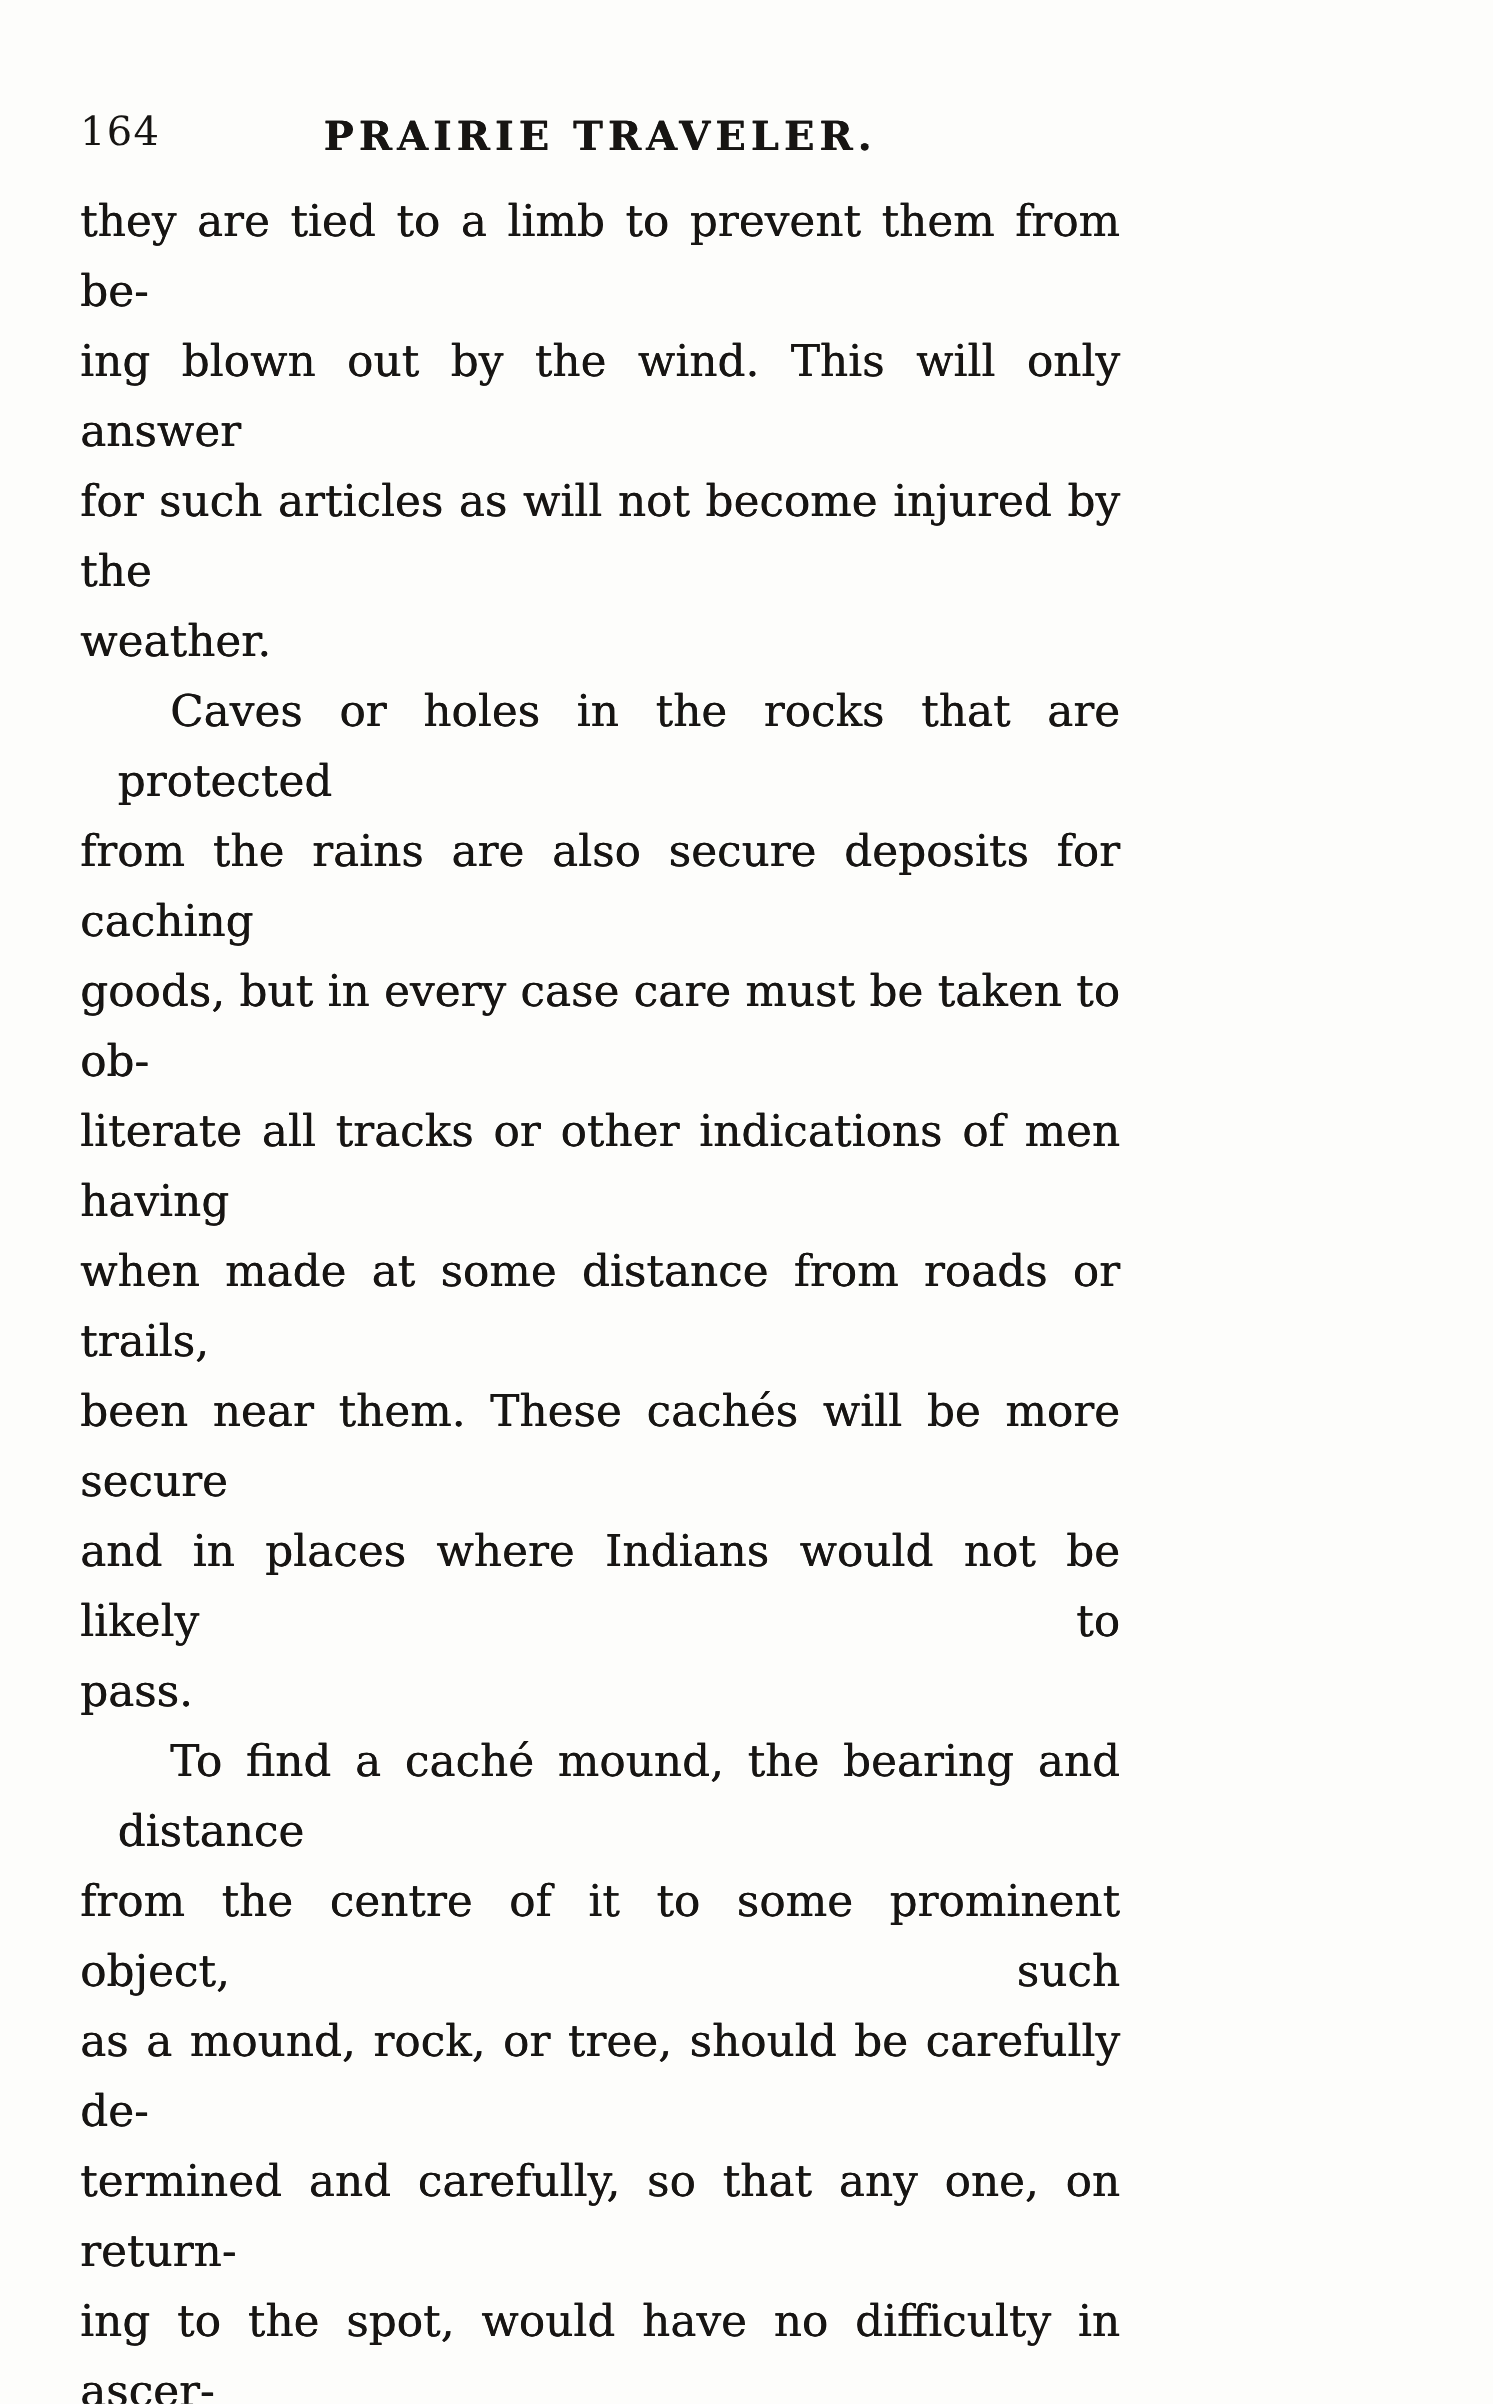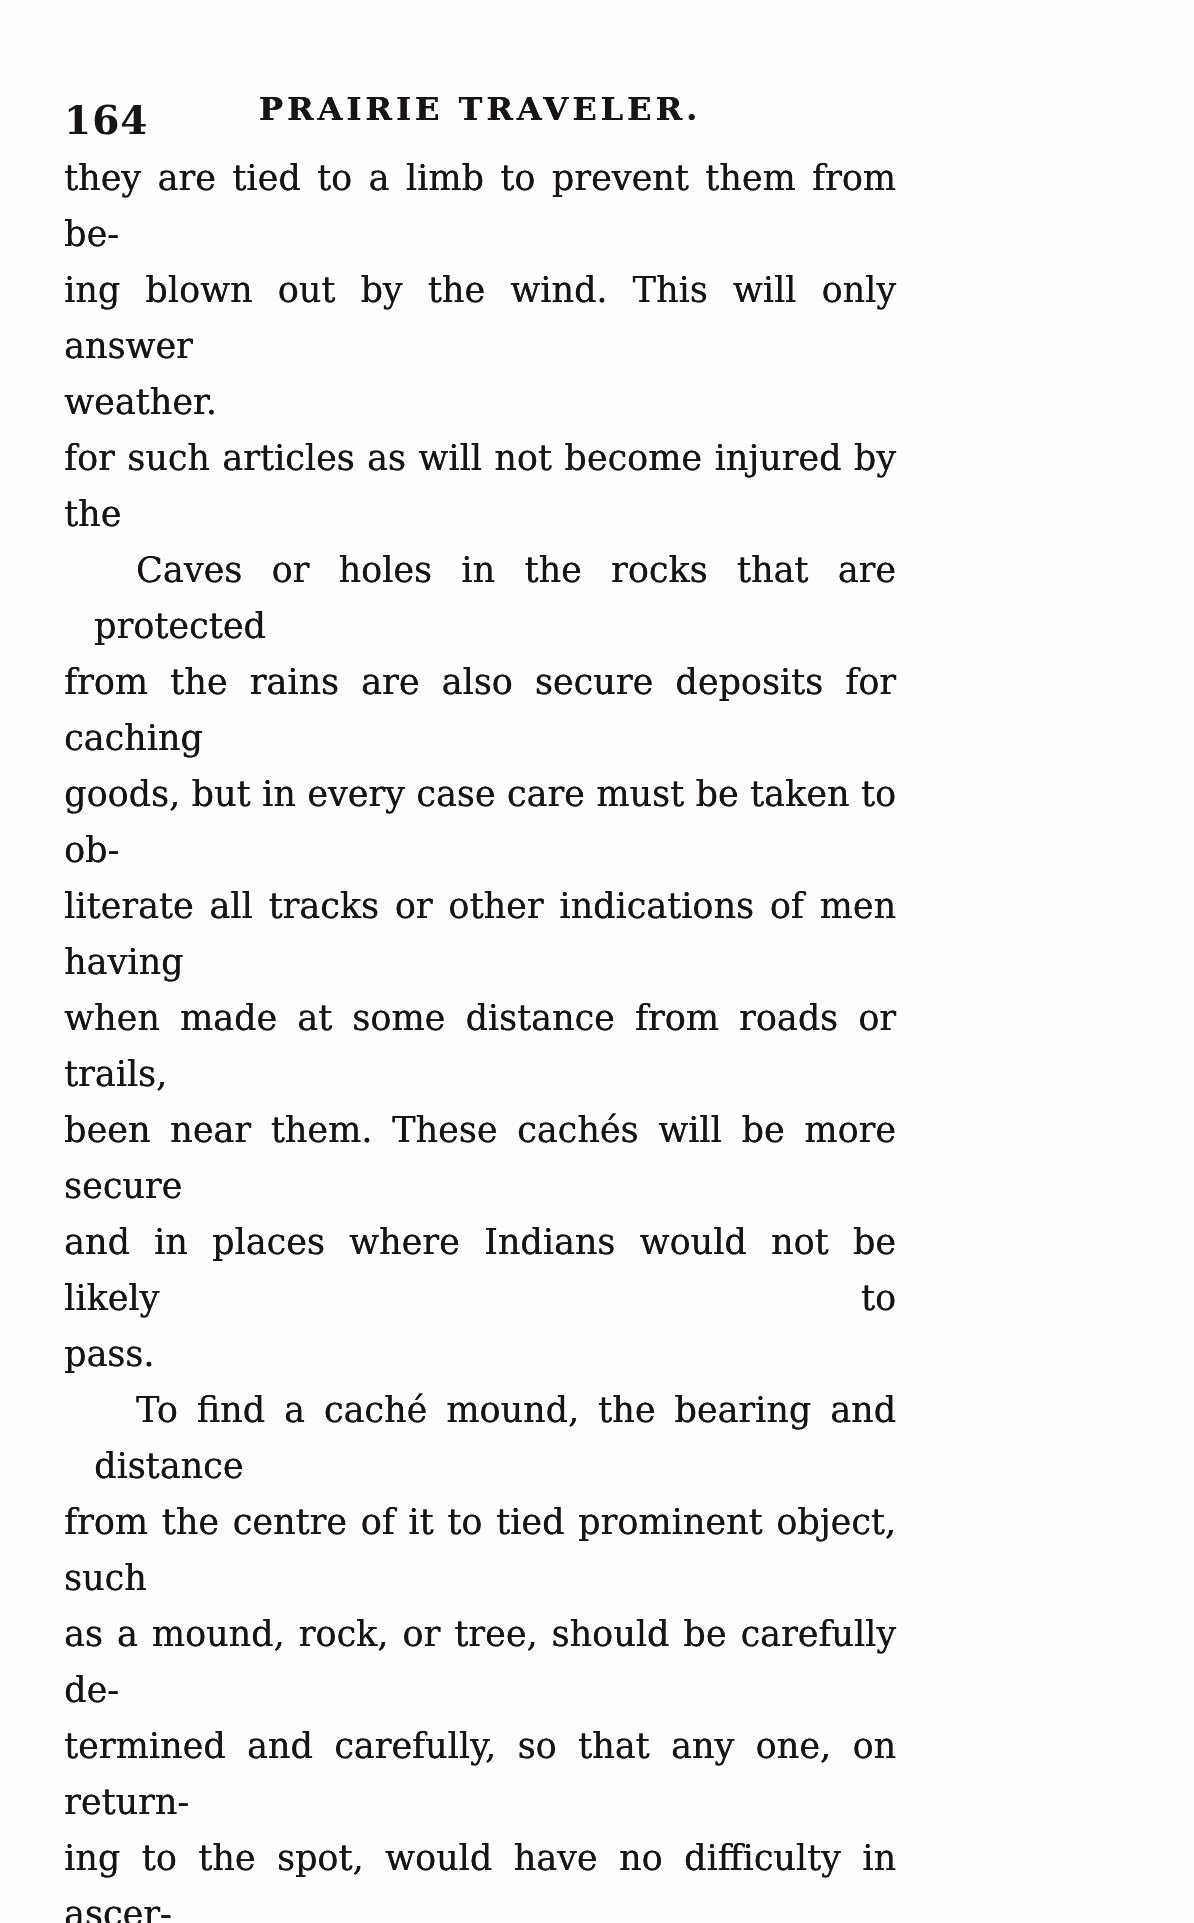--- a/index.html
+++ b/index.html
@@ -23,23 +23,23 @@
   .page-header {
     position: absolute;
     top: 84px;
     left: 64px;
     width: 832px;
     height: 44px;
   }
   .page-number {
     position: absolute;
     left: 0;
-    top: 13px;
-    font-size: 39px;
-    font-weight: bold;
+    top: 2px;
+    font-size: 32px;
+    font-weight: normal;
     letter-spacing: 1px;
   }
   .running-head {
     display: block;
     text-align: center;
     font-size: 32px;
     font-weight: bold;
     letter-spacing: 4px;
     padding-top: 6px;
     text-shadow: 0.3px 0 0 currentColor;
@@ -73,34 +73,34 @@
 
 <div class="page">
   <header class="page-header">
     <span class="page-number">164</span>
     <span class="running-head">PRAIRIE TRAVELER.</span>
   </header>
   <main class="text-block">
       <div class="paragraph">
         <div class="line">they are tied to a limb to prevent them from be-</div>
         <div class="line">ing blown out by the wind. This will only answer</div>
+        <div class="line">for such articles as will not become injured by the</div>
         <div class="line para-end">weather.</div>
-        <div class="line">for such articles as will not become injured by the</div>
       </div>
       <div class="paragraph">
         <div class="line indent">Caves or holes in the rocks that are protected</div>
         <div class="line">from the rains are also secure deposits for caching</div>
         <div class="line">goods, but in every case care must be taken to ob-</div>
         <div class="line">literate all tracks or other indications of men having</div>
         <div class="line">when made at some distance from roads or trails,</div>
         <div class="line">been near them. These cachés will be more secure</div>
         <div class="line">and in places where Indians would not be likely to</div>
         <div class="line para-end">pass.</div>
       </div>
       <div class="paragraph">
         <div class="line indent">To find a caché mound, the bearing and distance</div>
-        <div class="line">from the centre of it to tied prominent object, such</div>
+        <div class="line">from the centre of it to some prominent object, such</div>
         <div class="line">as a mound, rock, or tree, should be carefully de-</div>
         <div class="line">termined and carefully, so that any one, on return-</div>
         <div class="line">ing to the spot, would have no difficulty in ascer-</div>
       </div>
     </main>
 </div>
 
 </body></html>

